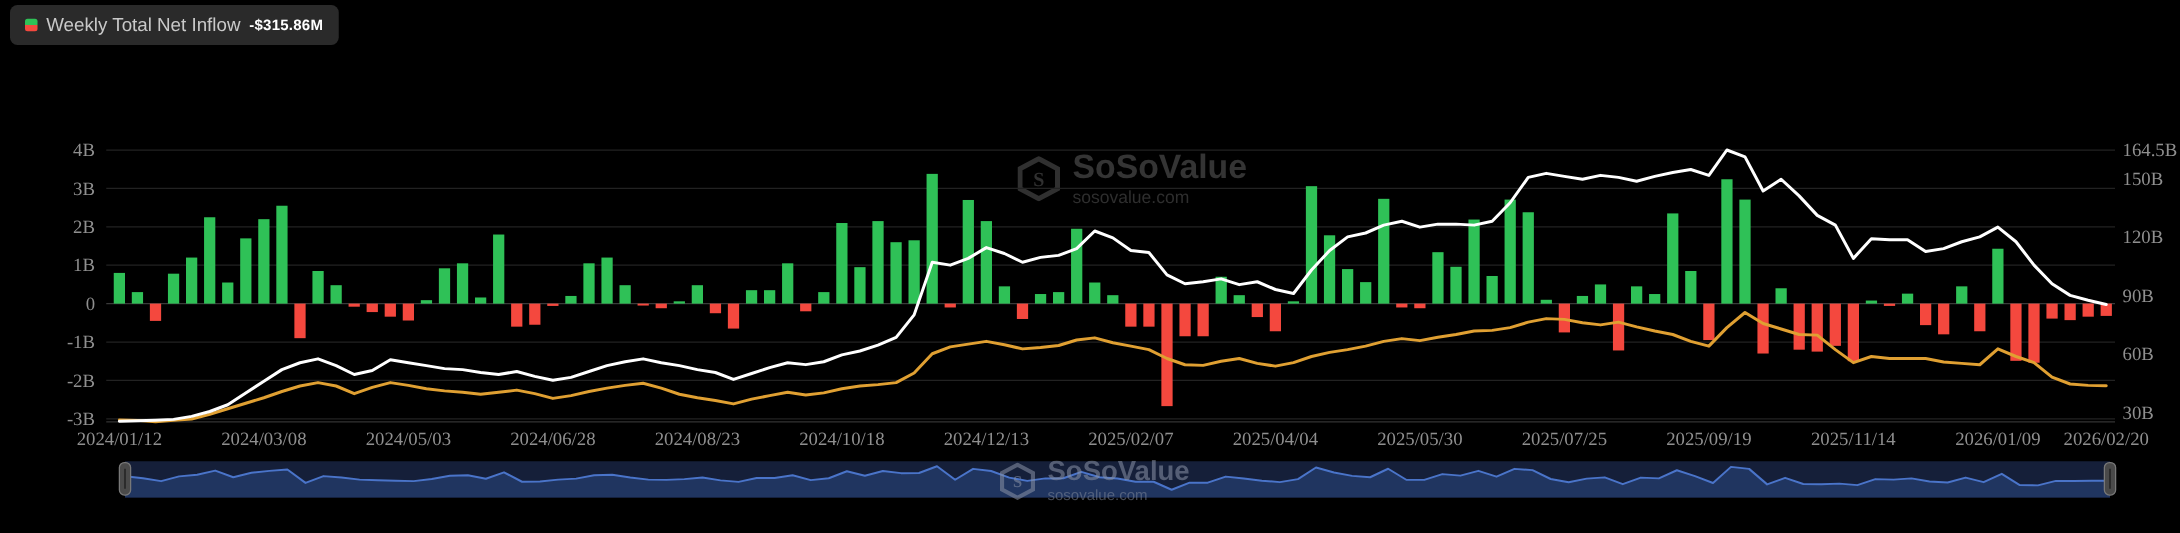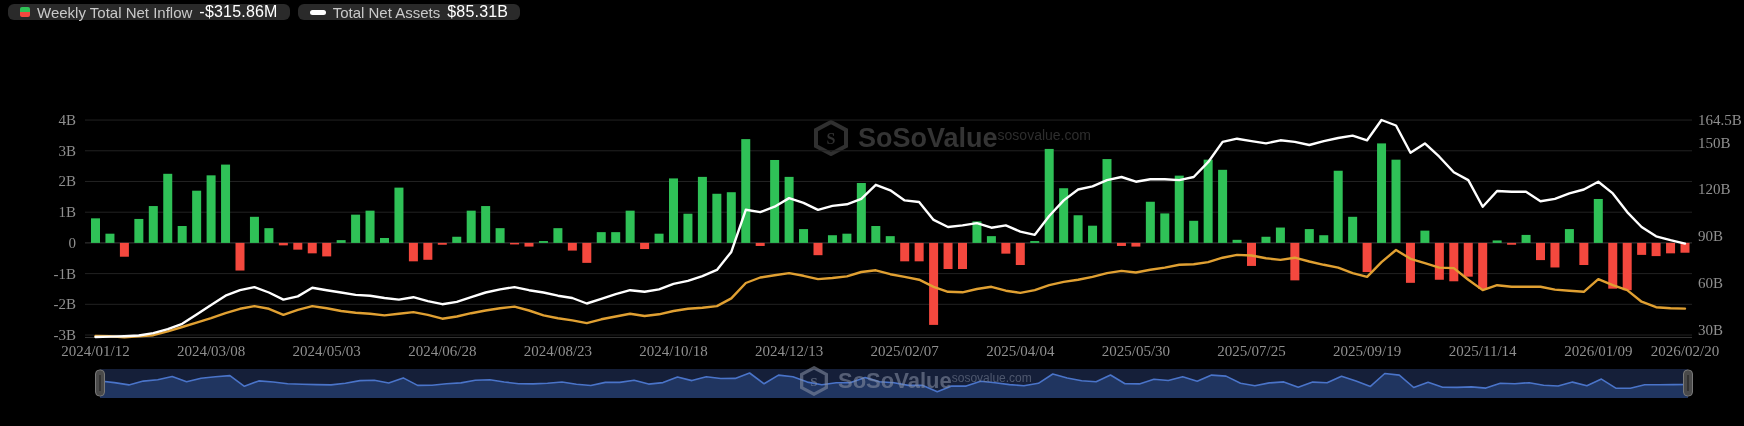--- a/index.html
+++ b/index.html
@@ -1,52 +1,47 @@
 <!DOCTYPE html>
 <html><head>
 <meta charset="utf-8">
 <style>
   html,body{margin:0;padding:0;background:#000;}
   #stage{position:relative;width:1744px;height:426px;background:#000;overflow:hidden;
          font-family:"Liberation Sans",sans-serif;}
   
   #legend{position:absolute;left:8px;top:4px;display:flex;gap:8px;align-items:center;}
-  .chip{display:flex;align-items:center;gap:7px;height:16px;padding:0 12px;
+  .chip{display:flex;align-items:center;gap:7px;height:32px;padding:0 12px;
         background:#2a2a2a;border-radius:6px;cursor:pointer;}
   .chip .lbl{color:#c9c9c9;font-size:15px;white-space:nowrap;}
-  .chip .val{color:#ffffff;font-size:16px;font-weight:normal;white-space:nowrap;letter-spacing:.2px;}
+  .chip .val{color:#ffffff;font-size:12px;font-weight:bold;white-space:nowrap;letter-spacing:.2px;}
   .icon-split{width:10px;height:10px;border-radius:2px;flex:0 0 auto;}
   .icon-dash{width:16px;height:5px;border-radius:2.5px;flex:0 0 auto;}
   
   .wm{position:absolute;display:flex;align-items:center;gap:10px;pointer-events:none;}
   #wm-main{left:814px;top:120px;z-index:1;}
   #wm-main .wm-brand{font-size:27px;font-weight:bold;color:#343434;line-height:1;}
   #wm-main .wm-domain{font-size:14px;color:#2e2e2e;margin-top:2px;}
   #wm-nav{left:800px;top:366px;z-index:3;opacity:.55;}
   #wm-nav .wm-brand{font-size:22px;font-weight:bold;color:#8a93a6;line-height:1;}
   #wm-nav .wm-domain{font-size:12px;color:#7c8598;margin-top:1px;}
-  .wm-text{display:flex;flex-direction:row;}
+  .wm-text{display:flex;flex-direction:column;}
   #chart-svg{position:absolute;left:0;top:0;z-index:2;}
   text{font-family:"Liberation Serif","DejaVu Serif",serif;}
 </style>
 </head>
 <body>
 
 <div id="stage">
 
   <div id="legend">
     <div class="chip">
       <span class="icon-split" id="icn0" style="background: linear-gradient(rgb(47, 193, 87) 0px, rgb(47, 193, 87) 50%, rgb(244, 72, 62) 50%, rgb(244, 72, 62) 100%);"></span>
       <span class="lbl">Weekly Total Net Inflow</span>
       <span class="val">-$315.86M</span>
-    </div>
-    <div class="chip">
-      <span class="icon-dash" id="icn1" style="background: rgb(255, 255, 255);"></span>
-      <span class="lbl">Total Net Assets</span>
-      <span class="val">$85.31B</span>
     </div>
   </div>
 
   <div class="wm" id="wm-main">
     <svg width="34" height="36" viewBox="0 0 34 36">
       <polygon points="17,2 32,10 32,26 17,34 2,26 2,10" fill="none" stroke="#303030" stroke-width="4"></polygon>
       <text x="17" y="24" text-anchor="middle" font-size="16" font-weight="bold" fill="#303030" font-family="Liberation Sans,sans-serif">S</text>
     </svg>
     <div class="wm-text">
       <span class="wm-brand">SoSoValue</span>

